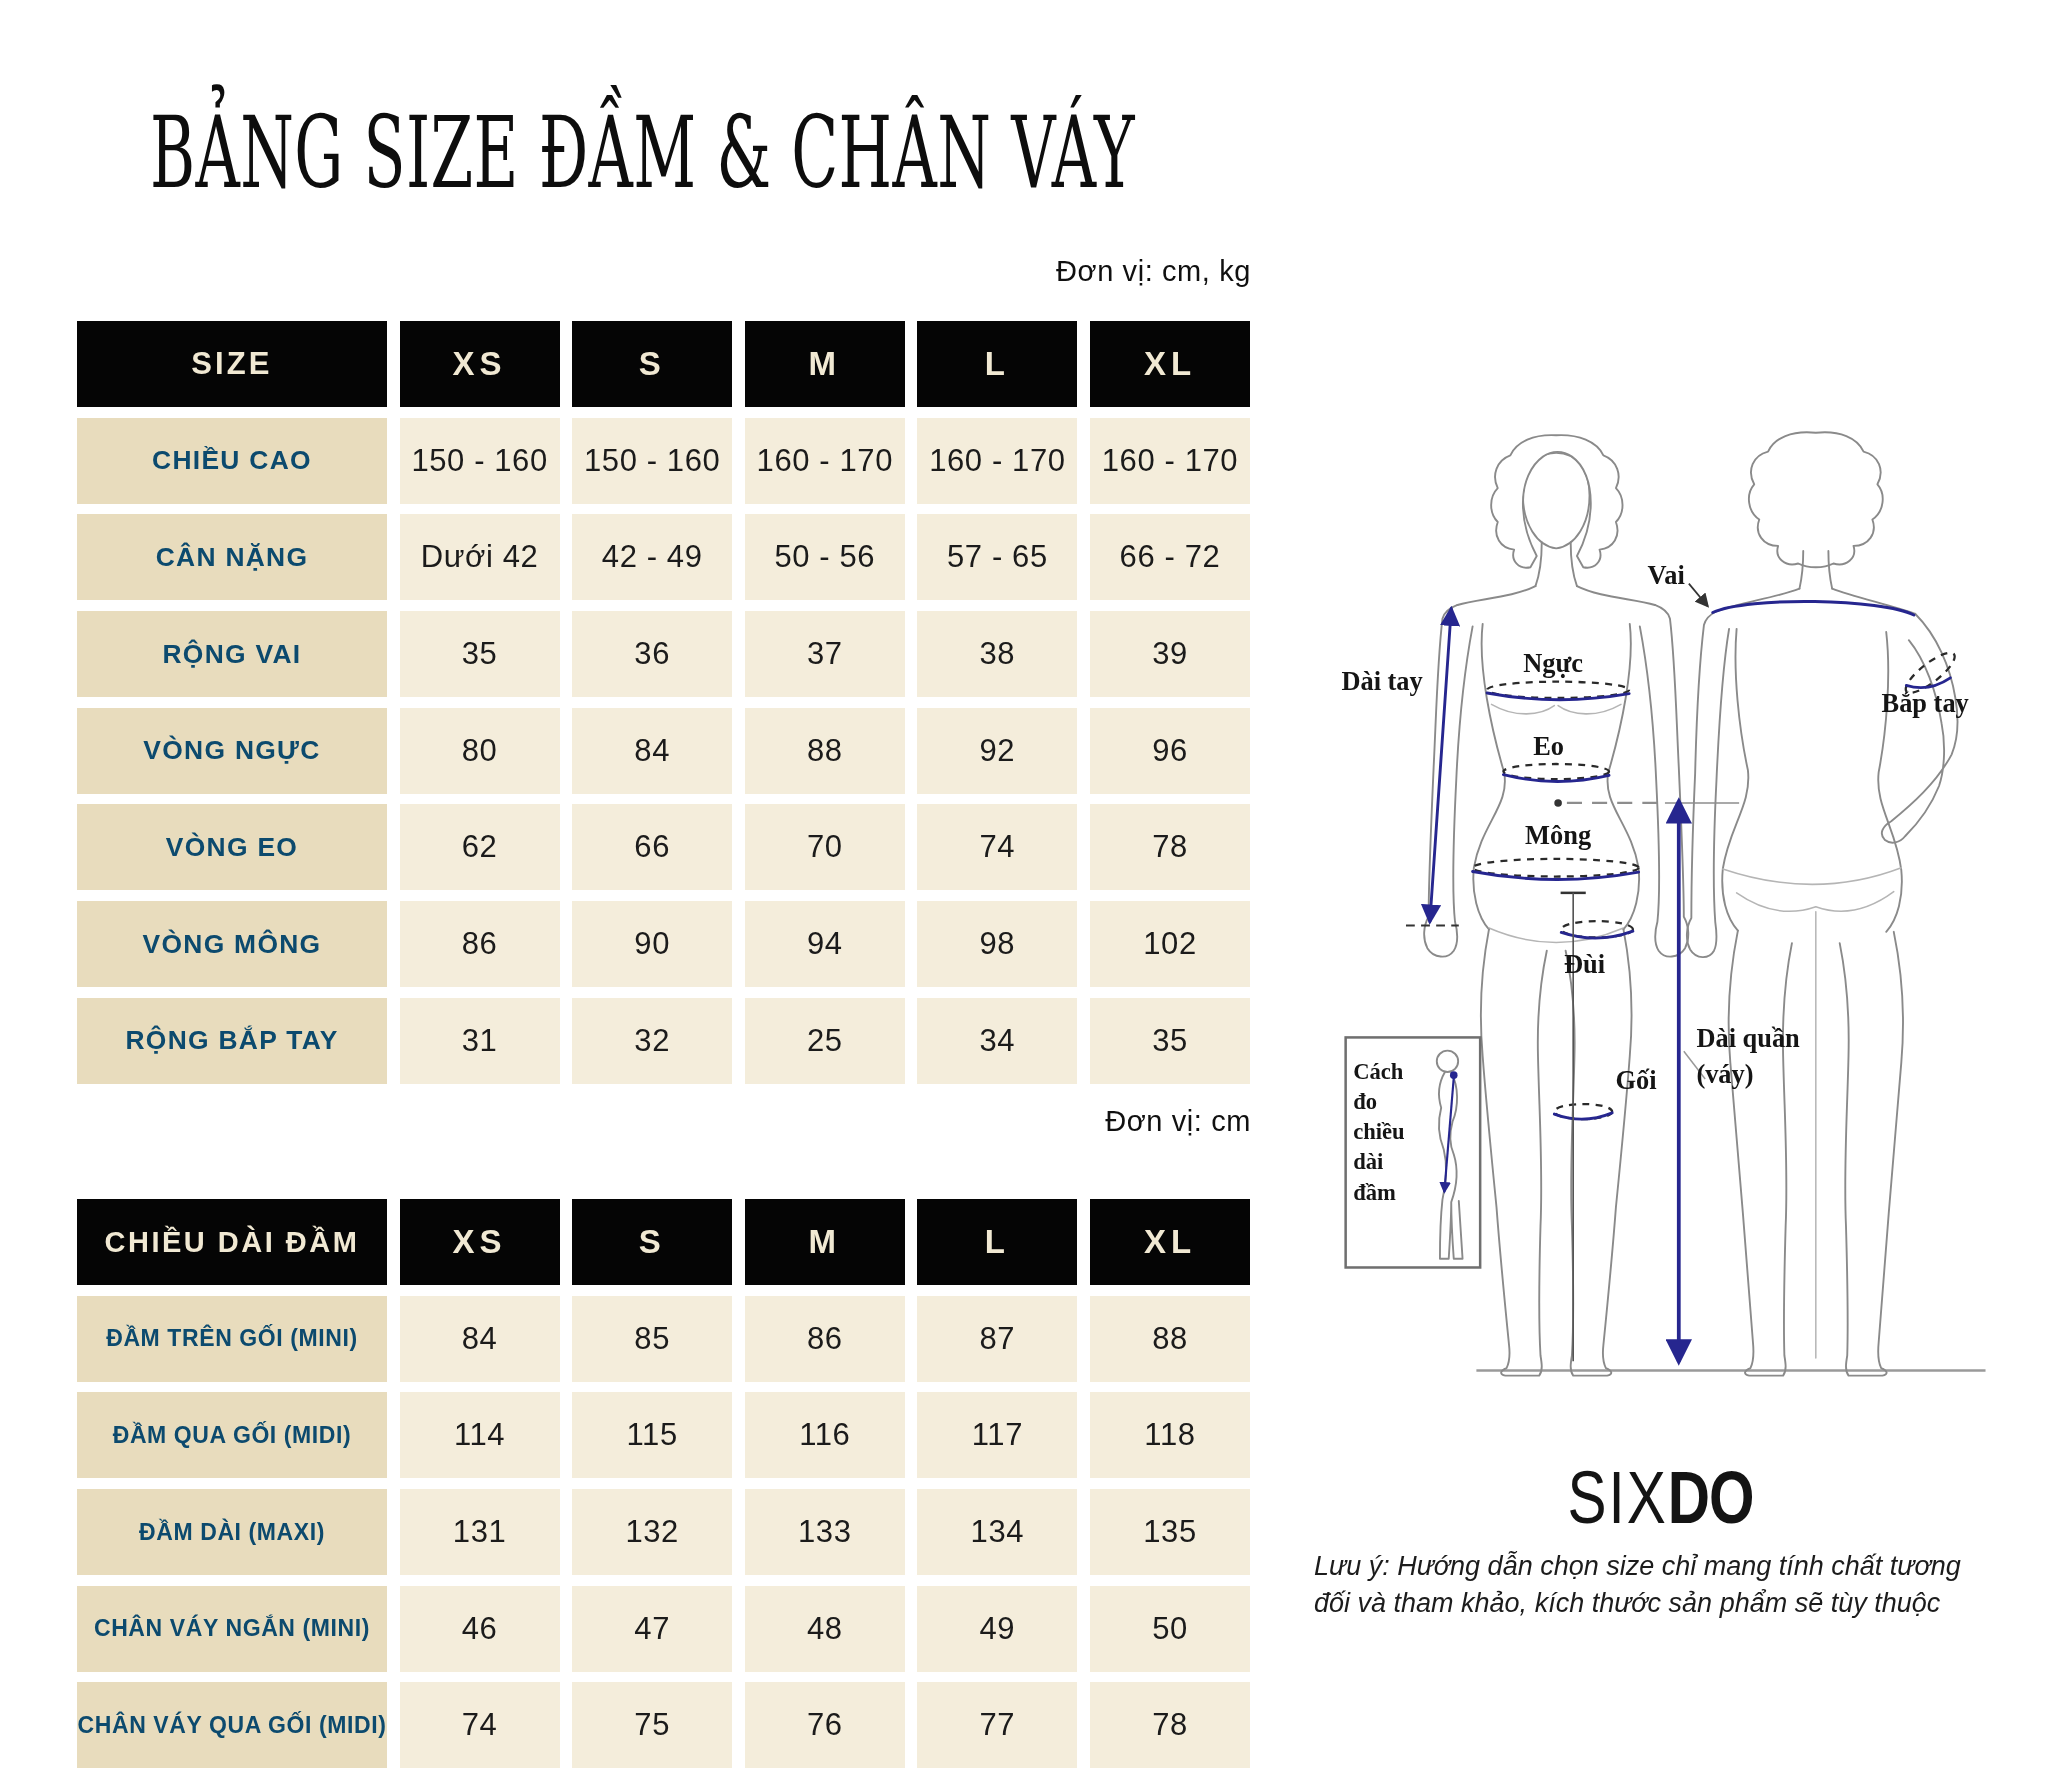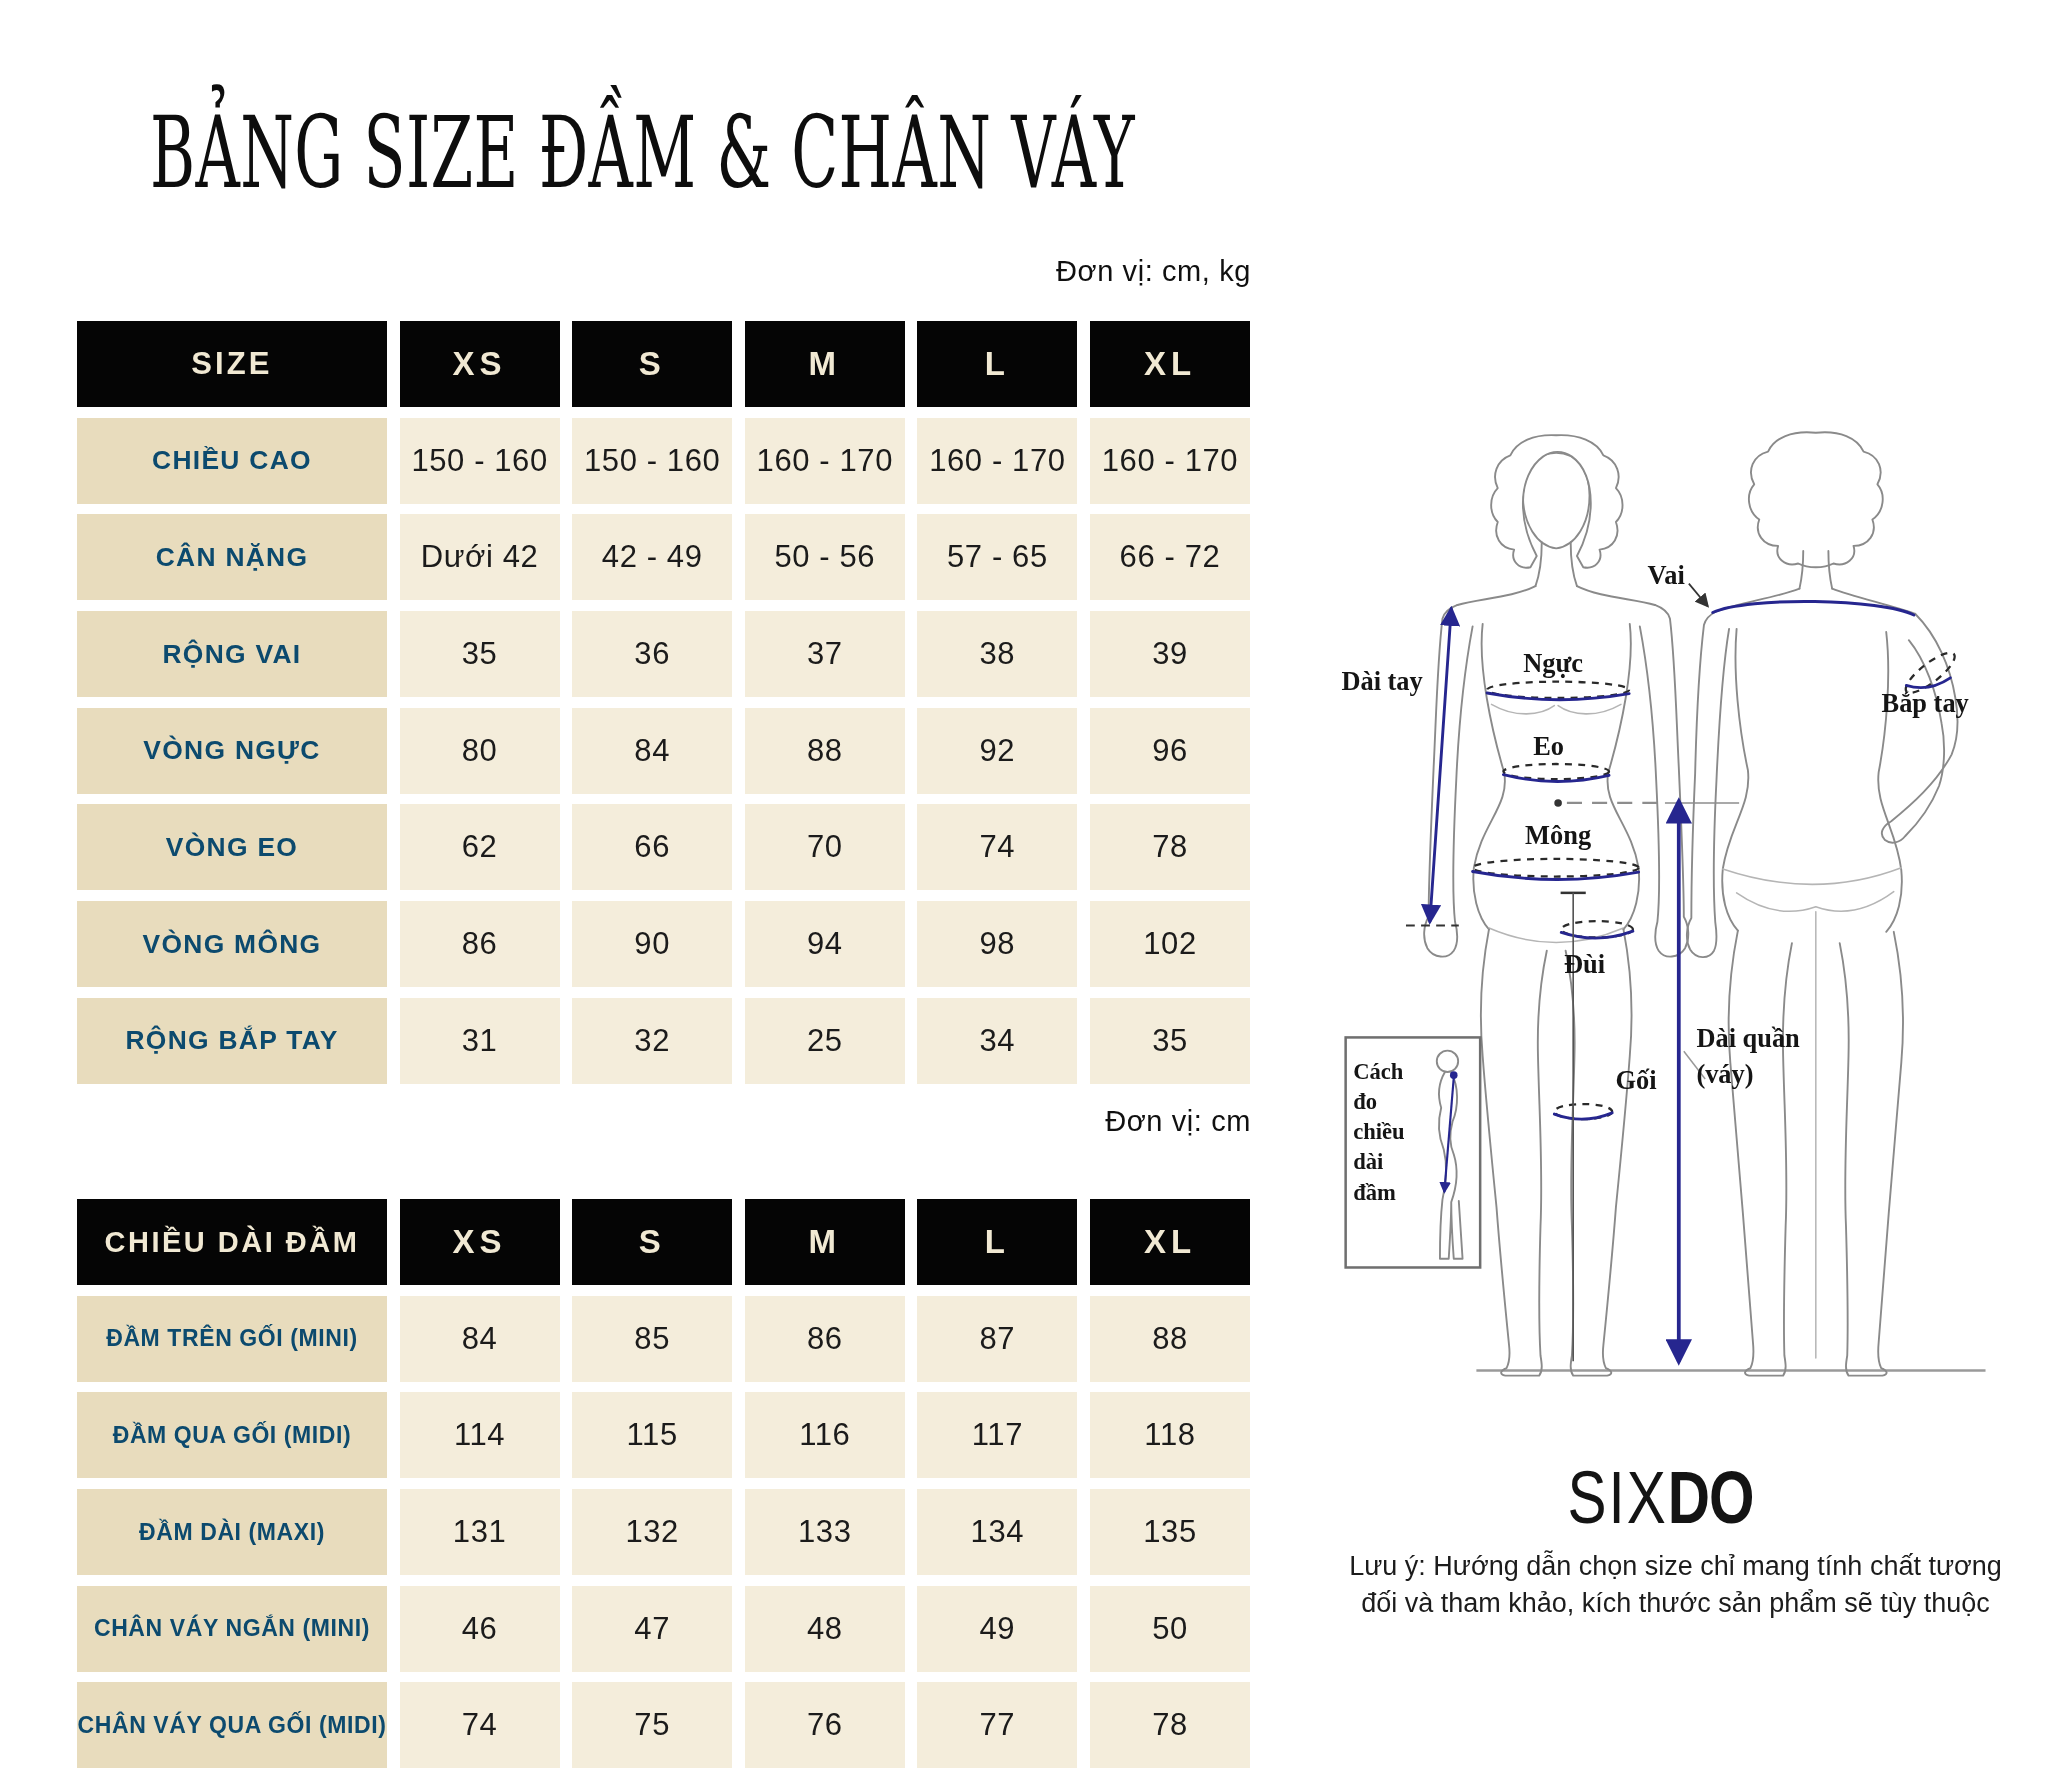--- a/index.html
+++ b/index.html
@@ -43,22 +43,22 @@
           font-size:42px;fill:#151515;}
   .dlabel.small{font-size:36px;}
 
   
   .logo{position:absolute;left:1535px;top:1454px;width:251px;text-align:center;
         white-space:nowrap;color:#141414;transform:scaleX(0.78);transform-origin:center top;}
   .logo .six{font-size:75px;font-weight:400;letter-spacing:2.5px;}
   .logo .do{font-size:75px;font-weight:800;letter-spacing:-1.3px;}
 
   
-  .note{position:absolute;left:1314px;top:1548px;width:723px;text-align:center;
-        font-size:27px;line-height:1.38;color:#1c1c1c;}
+  .note{position:absolute;left:1314px;top:1548px;width:723px;text-align:left;
+        font-style:italic;font-size:27px;line-height:1.38;color:#1c1c1c;}
 </style>
 </head>
 <body>
 
 <div id="page">
 
   <div class="title">BẢNG SIZE ĐẦM &amp; CHÂN VÁY</div>
 
   <div class="unit" id="unit1">Đơn vị: cm, kg</div>
   <div class="sizetable" id="size-table">

